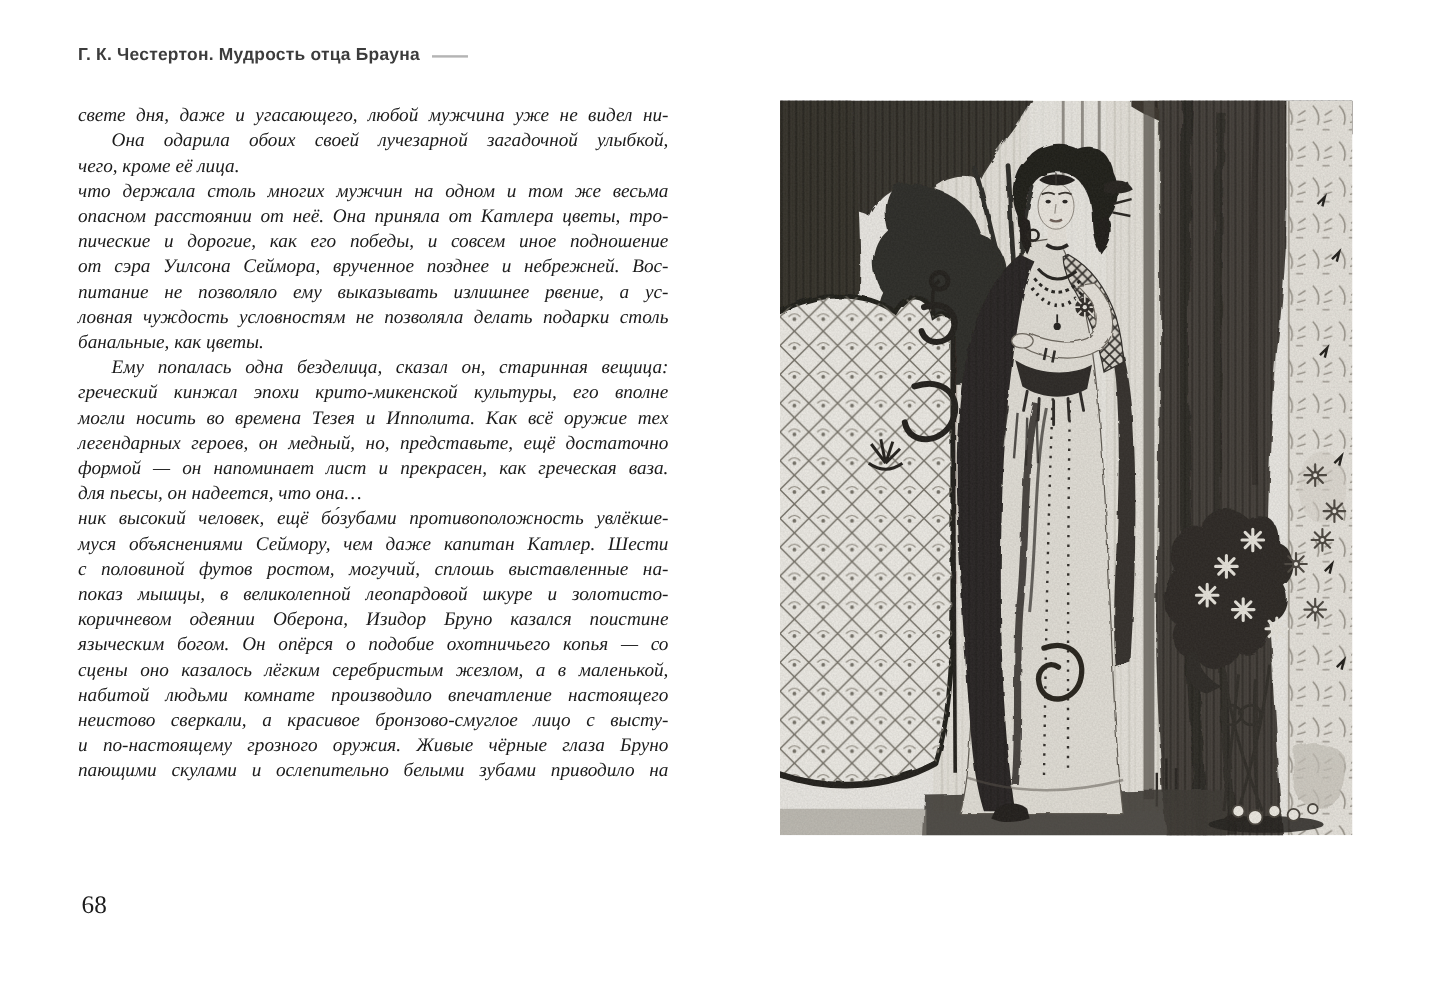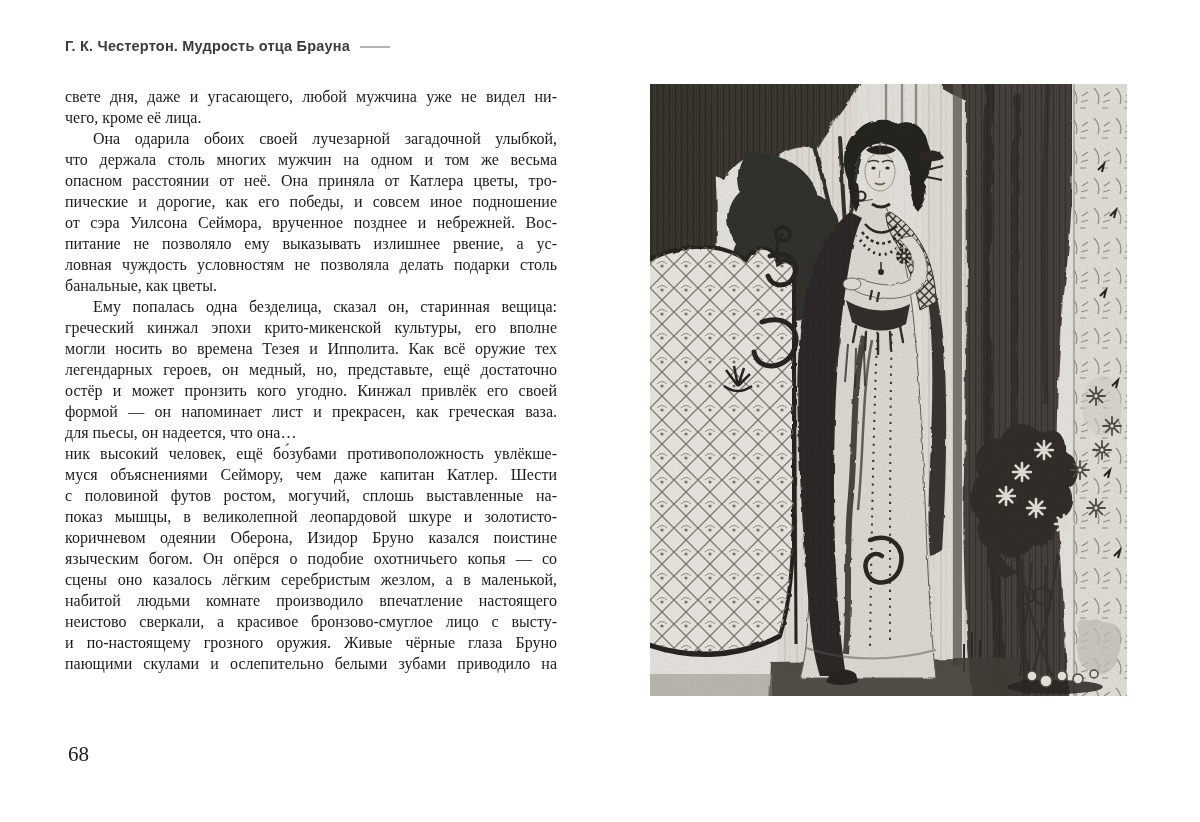--- a/index.html
+++ b/index.html
@@ -12,21 +12,21 @@
 
   
   .running-header{position:absolute;left:65px;top:38px;display:flex;align-items:center;gap:10px;
     font-family:Liberation Sans, sans-serif;font-weight:700;
     font-size:14.5px;letter-spacing:.2px;color:var(--header-ink);}
   .header-rule{width:30px;height:2.5px;background:var(--rule);margin-top:2px;}
 
   
   .text-block{position:absolute;left:65px;top:86px;width:492px;
     font-size:16px;line-height:21px;color:var(--ink);}
-  .line{text-align:justify;text-align-last:justify;height:21px;overflow:visible;}
+  .line{text-align:justify;text-align-last:justify;height:21px;overflow:visible;font-style:italic;}
   .line.last{text-align-last:left;}
   .line.indent{text-indent:28px;}
 
   
   .page-number{position:absolute;left:68px;top:742px;font-size:21px;color:var(--ink);}
 
   
   .illustration{position:absolute;left:650px;top:84px;width:477px;height:612px;}
   .illustration svg{display:block;width:477px;height:612px;}
 </style>
@@ -35,34 +35,33 @@
 
 <div class="page">
 
   <div class="running-header">
     <span>Г. К. Честертон. Мудрость отца Брауна</span>
     <span class="header-rule"></span>
   </div>
 
   <div class="text-block">
       <div class="line">свете дня, даже и угасающего, любой мужчина уже не видел ни-</div>
+      <div class="line indent">Она одарила обоих своей лучезарной загадочной улыбкой,</div>
       <div class="line last">чего, кроме её лица.</div>
-      <div class="line indent">Она одарила обоих своей лучезарной загадочной улыбкой,</div>
       <div class="line">что держала столь многих мужчин на одном и том же весьма</div>
       <div class="line">опасном расстоянии от неё. Она приняла от Катлера цветы, тро-</div>
       <div class="line">пические и дорогие, как его победы, и совсем иное подношение</div>
       <div class="line">от сэра Уилсона Сеймора, врученное позднее и небрежней. Вос-</div>
       <div class="line">питание не позволяло ему выказывать излишнее рвение, а ус-</div>
       <div class="line">ловная чуждость условностям не позволяла делать подарки столь</div>
       <div class="line last">банальные, как цветы.</div>
       <div class="line indent">Ему попалась одна безделица, сказал он, старинная вещица:</div>
       <div class="line">греческий кинжал эпохи крито-микенской культуры, его вполне</div>
       <div class="line">могли носить во времена Тезея и Ипполита. Как всё оружие тех</div>
       <div class="line">легендарных героев, он медный, но, представьте, ещё достаточно</div>
-      <div class="line">остёр и может пронзить кого угодно. Кинжал привлёк его своей</div>
       <div class="line">формой — он напоминает лист и прекрасен, как греческая ваза.</div>
       <div class="line last">для пьесы, он надеется, что она…</div>
       <div class="line">ник высокий человек, ещё бо́зубами противоположность увлёкше-</div>
       <div class="line">муся объяснениями Сеймору, чем даже капитан Катлер. Шести</div>
       <div class="line">с половиной футов ростом, могучий, сплошь выставленные на-</div>
       <div class="line">показ мышцы, в великолепной леопардовой шкуре и золотисто-</div>
       <div class="line">коричневом одеянии Оберона, Изидор Бруно казался поистине</div>
       <div class="line">языческим богом. Он опёрся о подобие охотничьего копья — со</div>
       <div class="line">сцены оно казалось лёгким серебристым жезлом, а в маленькой,</div>
       <div class="line">набитой людьми комнате производило впечатление настоящего</div>

